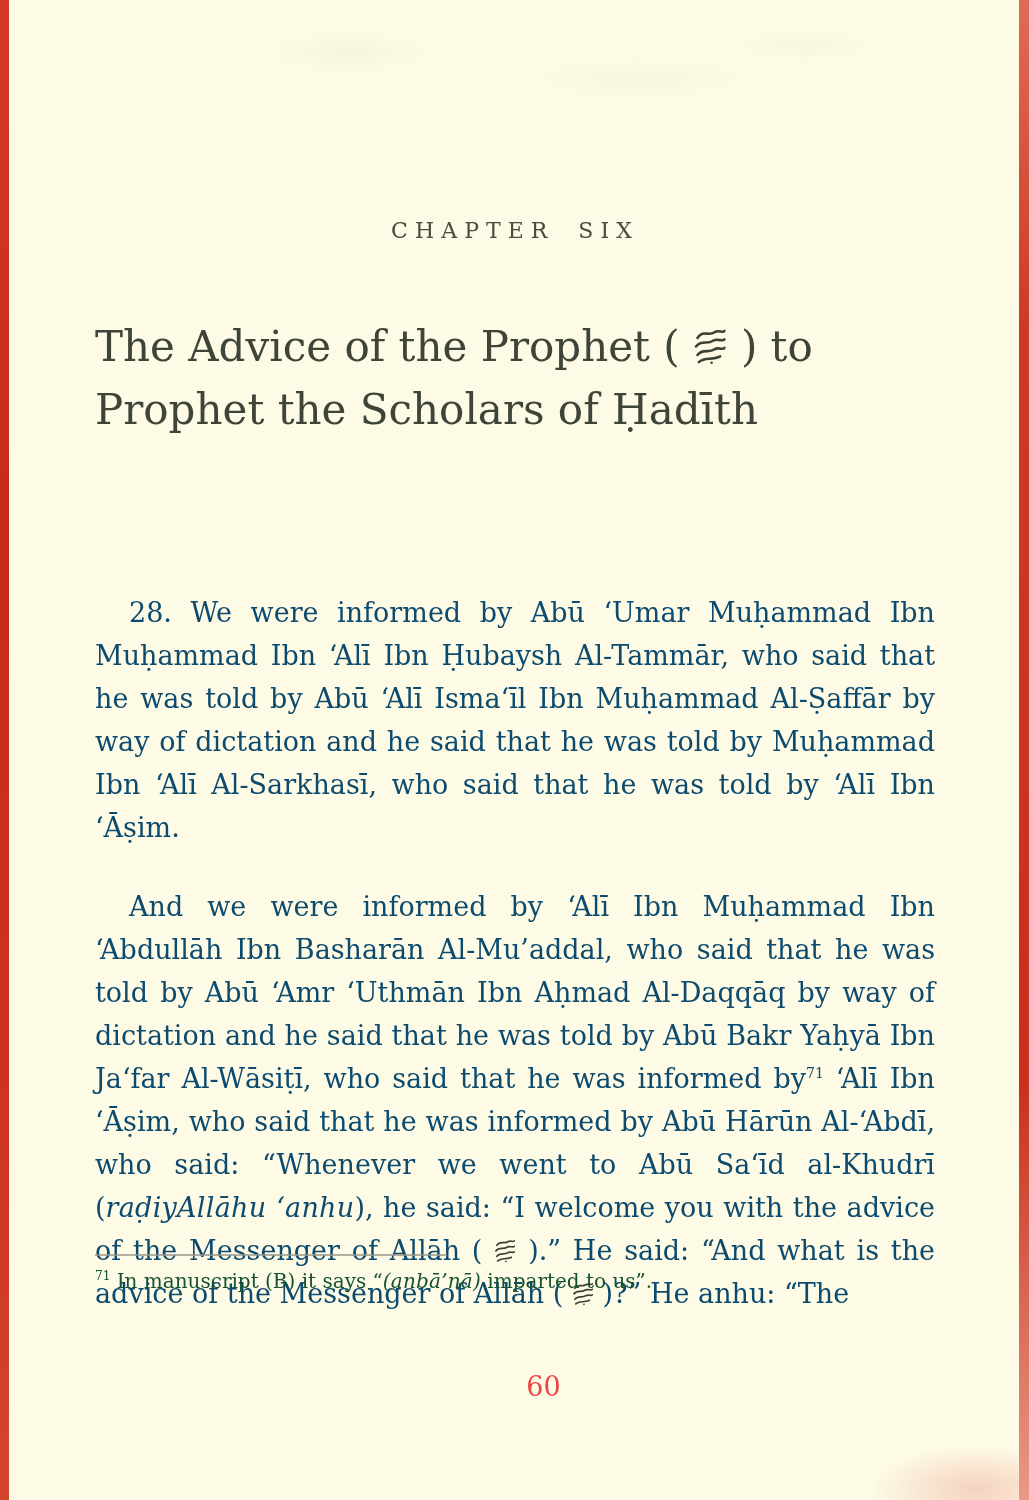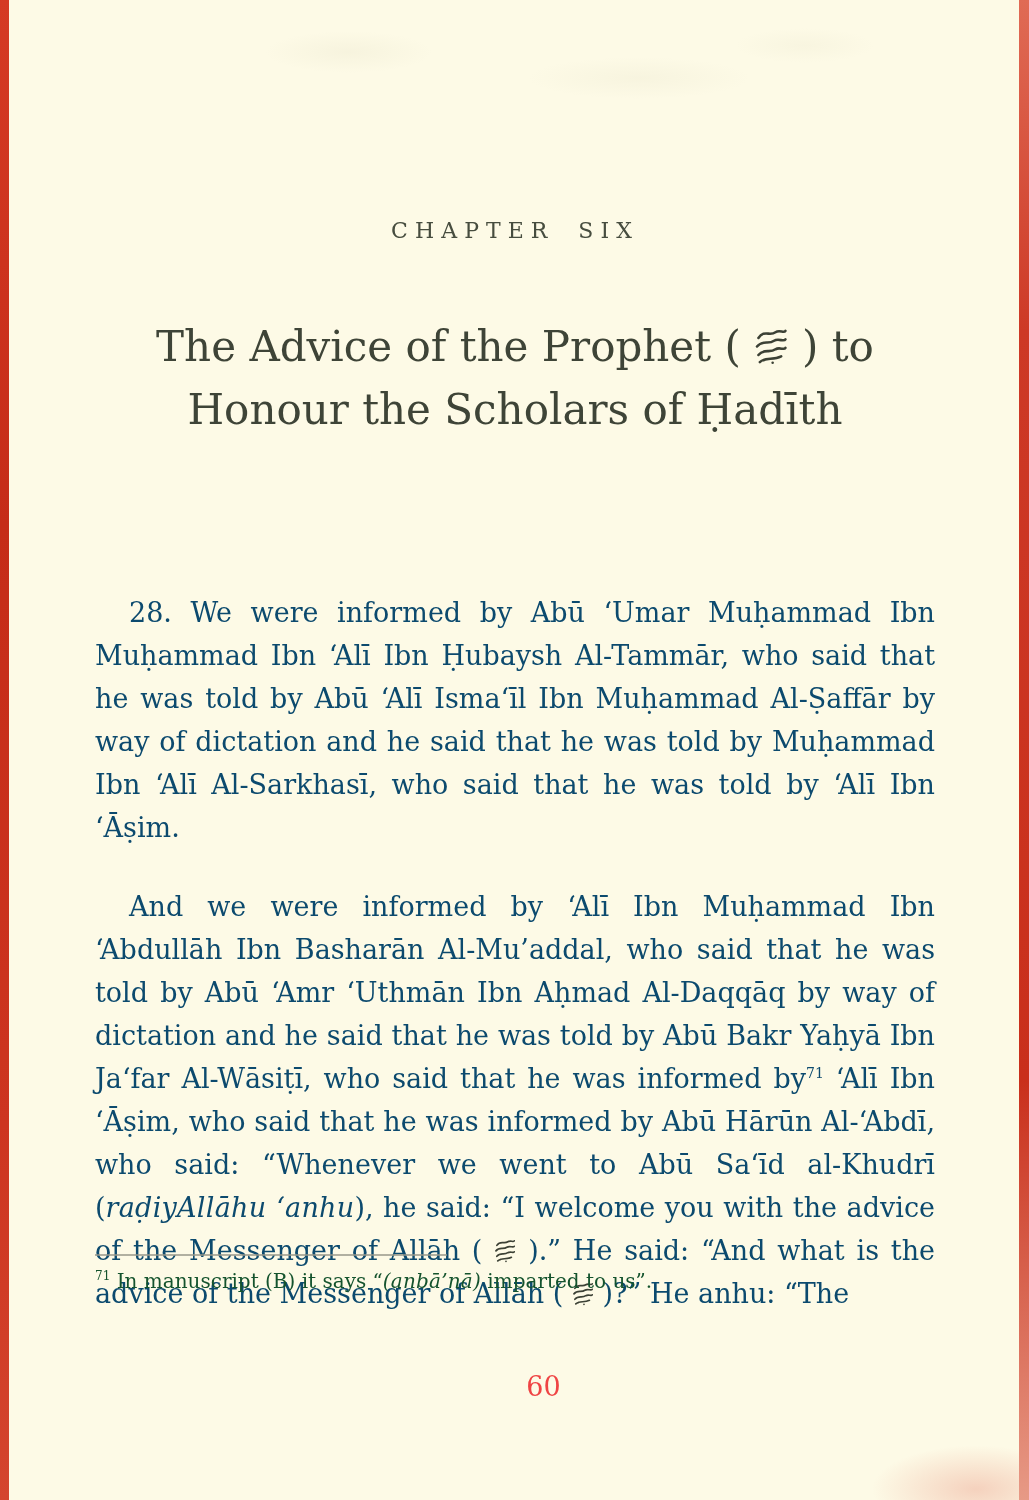--- a/index.html
+++ b/index.html
@@ -36,21 +36,21 @@
     margin-top: 218px;
     text-align: center;
     font-size: 22px;
     letter-spacing: 0.32em;
     word-spacing: 0.45em;
     color: #474d3f;
   }
   .chapter-title {
     margin: 72px 0 0 0;
     font-weight: normal;
-    text-align: center;
+    text-align: left;
     font-size: 42px;
     line-height: 63px;
     color: #3e4437;
   }
   .body-text { margin-top: 150px; }
   .para {
     margin: 0;
     font-size: 27px;
     line-height: 43px;
     text-align: justify;
@@ -107,21 +107,21 @@
     <div class="title-line"><span>The Advice of the Prophet (</span>
   <span class="honorific"><svg viewBox="0 0 24 26" fill="none" stroke="#3c4135" stroke-width="1.8" stroke-linecap="round">
             <path d="M3 7 C7 1 11 6 15 3 C18 1 21 4 22 2"></path>
             <path d="M2 13 C6 8 10 12 14 9 C17 7 21 10 22 8"></path>
             <path d="M3 19 C7 14 11 18 15 15 C18 13 21 16 22 14"></path>
             <path d="M4 24 C8 20 13 23 19 20"></path>
             <circle cx="7" cy="22.5" r="0.9" fill="#3c4135" stroke="none"></circle>
             <circle cx="13" cy="24.5" r="0.9" fill="#3c4135" stroke="none"></circle>
           </svg></span>
 <span>) to</span></div>
-    <div class="title-line"><span>Honour the Scholars of Ḥadīth</span></div>
+    <div class="title-line"><span>Prophet the Scholars of Ḥadīth</span></div>
   </h1>
 
   <div class="body-text">
     <p class="para"><span>28. We were informed by Abū ‘Umar Muḥammad Ibn Muḥammad Ibn ‘Alī Ibn Ḥubaysh Al-Tammār, who said that he was told by Abū ‘Alī Isma‘īl Ibn Muḥammad Al-Ṣaffār by way of dictation and he said that he was told by Muḥammad Ibn ‘Alī Al-Sarkhasī, who said that he was told by ‘Alī Ibn ‘Āṣim.</span></p>
     <p class="para"><span>And we were informed by ‘Alī Ibn Muḥammad Ibn ‘Abdullāh Ibn Basharān Al-Mu’addal, who said that he was told by Abū ‘Amr ‘Uthmān Ibn Aḥmad Al-Daqqāq by way of dictation and he said that he was told by Abū Bakr Yaḥyā Ibn Ja‘far Al-Wāsiṭī, who said that he was informed by</span><sup>71</sup><span> ‘Alī Ibn ‘Āṣim, who said that he was informed by Abū Hārūn Al-‘Abdī, who said: “Whenever we went to Abū Sa‘īd al-Khudrī (</span><i>raḍiyAllāhu ‘anhu</i><span>), he said: “I welcome you with the advice of the Messenger of Allāh (</span>
   <span class="honorific"><svg viewBox="0 0 24 26" fill="none" stroke="#3c4135" stroke-width="1.8" stroke-linecap="round">
             <path d="M3 7 C7 1 11 6 15 3 C18 1 21 4 22 2"></path>
             <path d="M2 13 C6 8 10 12 14 9 C17 7 21 10 22 8"></path>
             <path d="M3 19 C7 14 11 18 15 15 C18 13 21 16 22 14"></path>
             <path d="M4 24 C8 20 13 23 19 20"></path>

